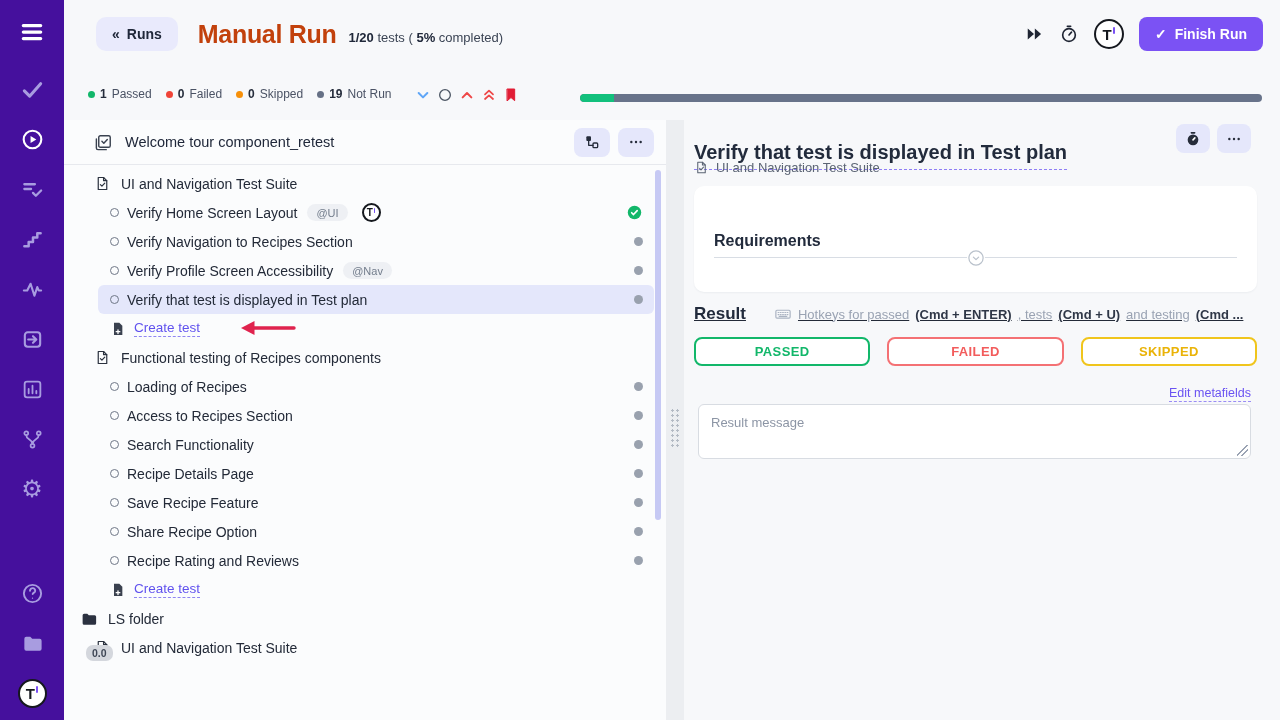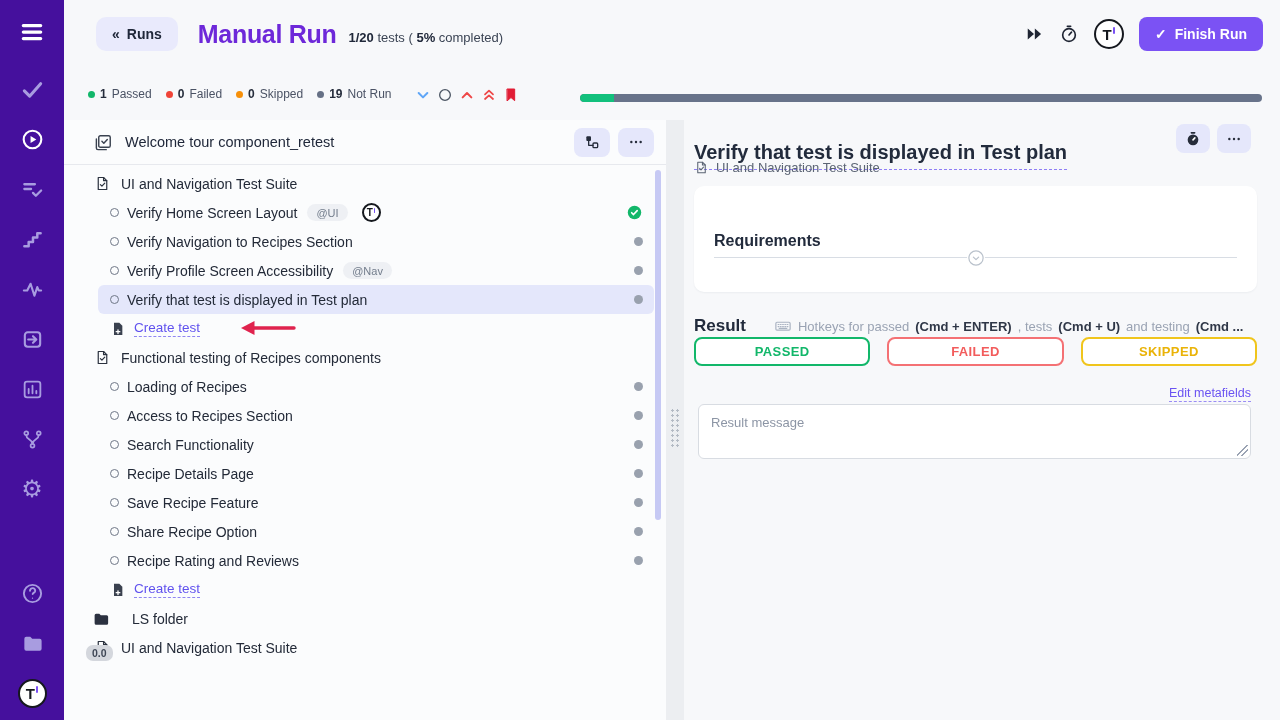--- a/index.html
+++ b/index.html
@@ -18,21 +18,21 @@
   .t-logo{border-radius:50%;background:#fff;border:2px solid #15181e;display:inline-flex;
           align-items:center;justify-content:center;font-weight:800;color:#15181e;box-sizing:border-box;}
   .t-logo b{font-weight:800;display:flex;align-items:flex-start;}
   .t-logo b i{display:inline-block;width:0.16em;height:0.52em;background:#7b52f4;margin-left:0.08em;
               margin-top:0.08em;border-radius:1px;}
   
   .topbar{position:absolute;left:64px;top:0;width:1216px;height:68px;display:flex;align-items:center;
           background:#f7f8fa;}
   .runs-btn{margin-left:32px;background:#e9eafc;border:none;border-radius:10px;height:34px;padding:0 16px;
             font-family:inherit;font-size:14px;font-weight:600;color:#20283a;display:flex;align-items:center;gap:7px;cursor:pointer;}
-  .page-title{margin-left:20px;font-size:25px;font-weight:800;color:#6d28d9;letter-spacing:-0.3px;}
+  .page-title{margin-left:20px;font-size:25px;font-weight:800;color:#c2410c;letter-spacing:-0.3px;}
   .subtitle{margin-left:12px;font-size:13px;color:#3b4454;margin-top:6px;}
   .subtitle b{color:#20283a;}
   .topbar-right{margin-left:auto;display:flex;align-items:center;gap:15px;padding-right:17px;}
   .top-ic{width:20px;height:20px;color:#1f2533;cursor:pointer;display:flex;}
   .top-ic svg{width:20px;height:20px;}
   .finish-btn{background:#7b52f4;color:#fff;border:none;border-radius:8px;height:34px;padding:0 16px;
               font-family:inherit;font-size:14px;font-weight:600;display:flex;align-items:center;gap:8px;cursor:pointer;}
   
   .statusbar{position:absolute;left:64px;top:84px;right:0;height:26px;}
   .stats{position:absolute;left:24px;top:3px;display:flex;align-items:center;}
@@ -66,21 +66,21 @@
   .t-circle{width:9px;height:9px;border:1.5px solid #6f7787;border-radius:50%;flex-shrink:0;box-sizing:border-box;}
   .row-status{position:absolute;right:11px;display:flex;align-items:center;}
   .gray-dot{width:9px;height:9px;background:#99a1ae;border-radius:50%;}
   .row-status svg{width:17px;height:17px;color:#12b76a;}
   .badge{background:#eef0f4;border-radius:999px;padding:2.5px 9px;font-size:11px;color:#737d8c;margin-left:2px;}
   .t-logo-row{width:19px;height:19px;font-size:10px;margin-left:6px;}
   .row.create{padding-left:46px;}
   .row.create .c-ic{width:16px;height:16px;color:#3a414f;display:flex;}
   .row.create .c-ic svg{width:16px;height:16px;}
   .create-link{font-size:13.5px;color:#6052ee;border-bottom:1px dashed #8f86f3;padding-bottom:1px;}
-  .row.folder{padding-left:28px;gap:22px;}
+  .row.folder{padding-left:16px;gap:10px;}
   .row.folder .f-ic2{width:18px;height:18px;color:#2b3140;display:flex;}
   .row.folder .f-ic2 svg{width:18px;height:18px;}
   .red-arrow{position:absolute;left:176px;top:6px;}
   .ver-badge{position:absolute;left:22px;top:12px;background:#d4d7dd;border-radius:7px;padding:2px 6px;
              font-size:10.5px;font-weight:700;color:#3f4756;z-index:3;}
   .tree-scrollbar{position:absolute;left:591px;top:50px;width:6px;height:350px;background:#c6c9f4;border-radius:3px;}
   
   .divider{position:absolute;left:666px;top:120px;width:18px;bottom:0;background:#eceef1;cursor:col-resize;}
   .divider .grip{position:absolute;left:4px;top:288px;width:10px;height:40px;
       background-image:radial-gradient(circle,#b3bac4 1.2px,transparent 1.3px);background-size:5px 5px;}
@@ -96,21 +96,21 @@
   .crumb{position:absolute;left:10px;top:40px;display:flex;align-items:center;gap:7px;font-size:13px;color:#5b6474;}
   .crumb .cr-ic{width:15px;height:15px;display:flex;color:#5b6474;}
   .crumb .cr-ic svg{width:15px;height:15px;}
   .req-card{position:absolute;left:10px;top:66px;width:563px;height:106px;background:#fff;border-radius:10px;
             box-shadow:0 1px 2px rgba(25,35,60,0.05);}
   .req-title{position:absolute;left:20px;top:46px;font-size:16px;font-weight:700;color:#222b3c;}
   .req-divider{position:absolute;left:20px;right:20px;top:71px;height:1px;background:#d8dde4;}
   .req-expander{position:absolute;left:50%;top:63px;margin-left:-9px;width:18px;height:18px;color:#b9c1cb;
                 background:#fff;border-radius:50%;cursor:pointer;display:flex;}
   .req-expander svg{width:18px;height:18px;}
-  .result-row{position:absolute;left:10px;top:196px;right:0;display:flex;align-items:center;overflow:hidden;}
+  .result-row{position:absolute;left:10px;top:184px;right:0;display:flex;align-items:center;overflow:hidden;text-decoration:underline;}
   .result-title{font-size:17px;font-weight:800;color:#222b3c;}
   .hotkeys{margin-left:28px;display:flex;align-items:center;gap:6px;font-size:13px;color:#9aa3b3;
            white-space:nowrap;overflow:hidden;flex:1;}
   .hotkeys .kb-ic{width:18px;height:18px;display:flex;color:#aab3c2;flex-shrink:0;}
   .hotkeys .kb-ic svg{width:18px;height:18px;}
   .hotkeys .hk-b{color:#2f3747;font-weight:700;}
   .result-buttons{position:absolute;left:10px;top:217px;width:563px;display:flex;gap:17px;}
   .res-btn{flex:1;height:29px;background:#fff;border-radius:8px;border:2px solid;font-family:inherit;
            font-size:13px;font-weight:700;letter-spacing:0.4px;cursor:pointer;}
   .metafields{position:absolute;top:266px;right:29px;font-size:12.5px;color:#6a53f2;

